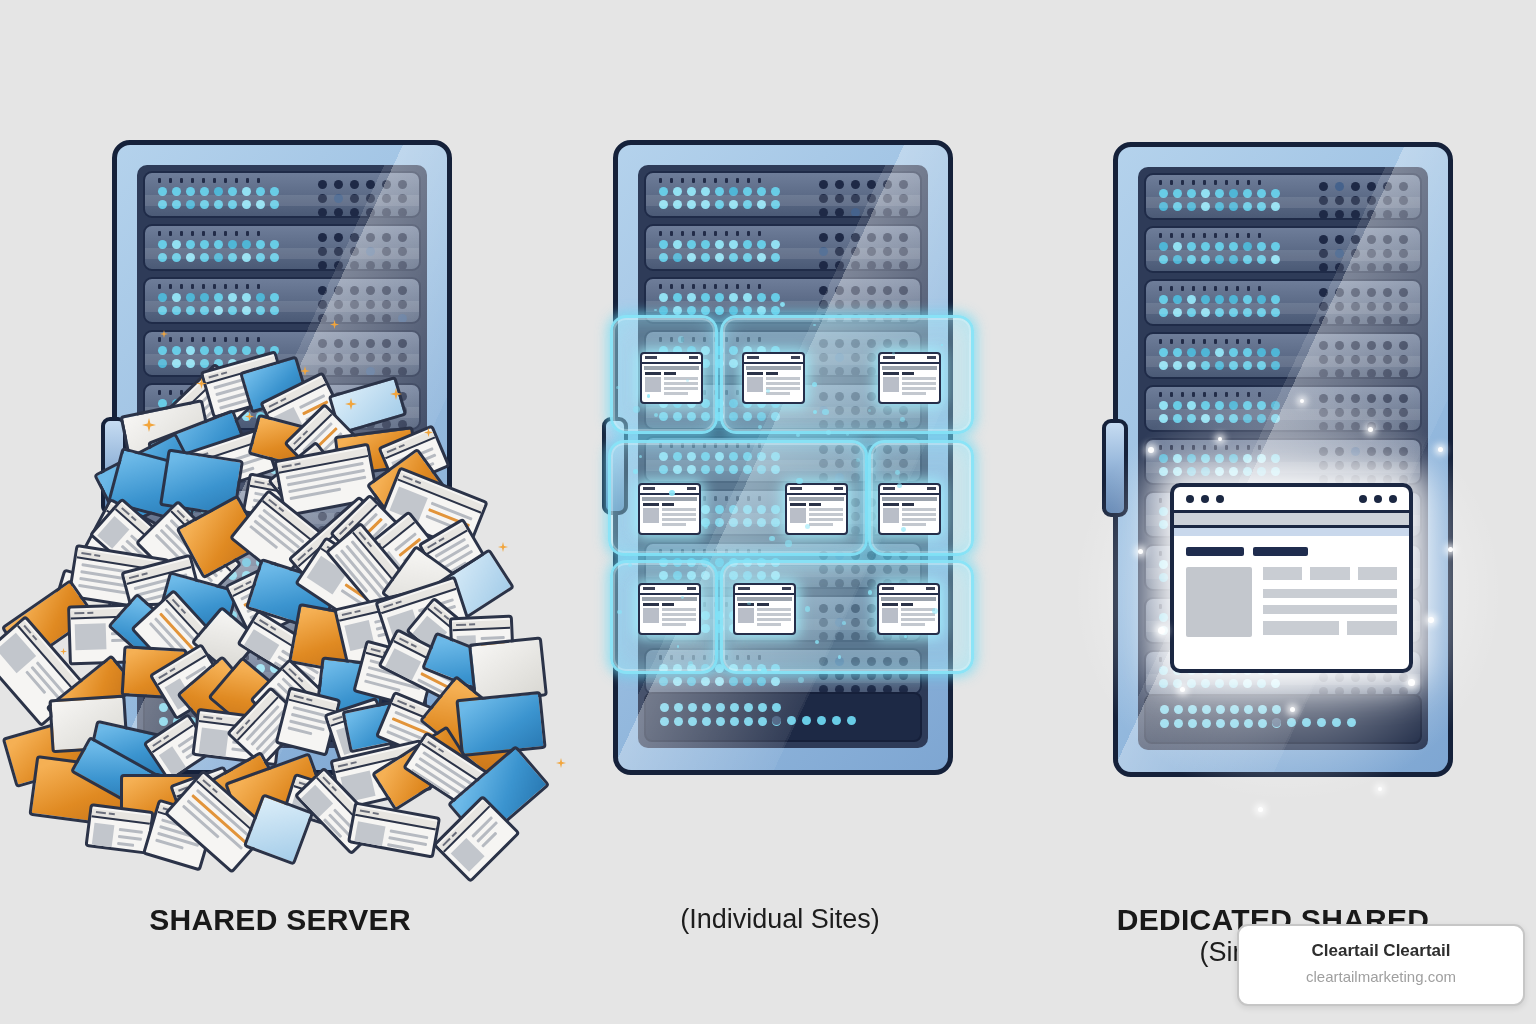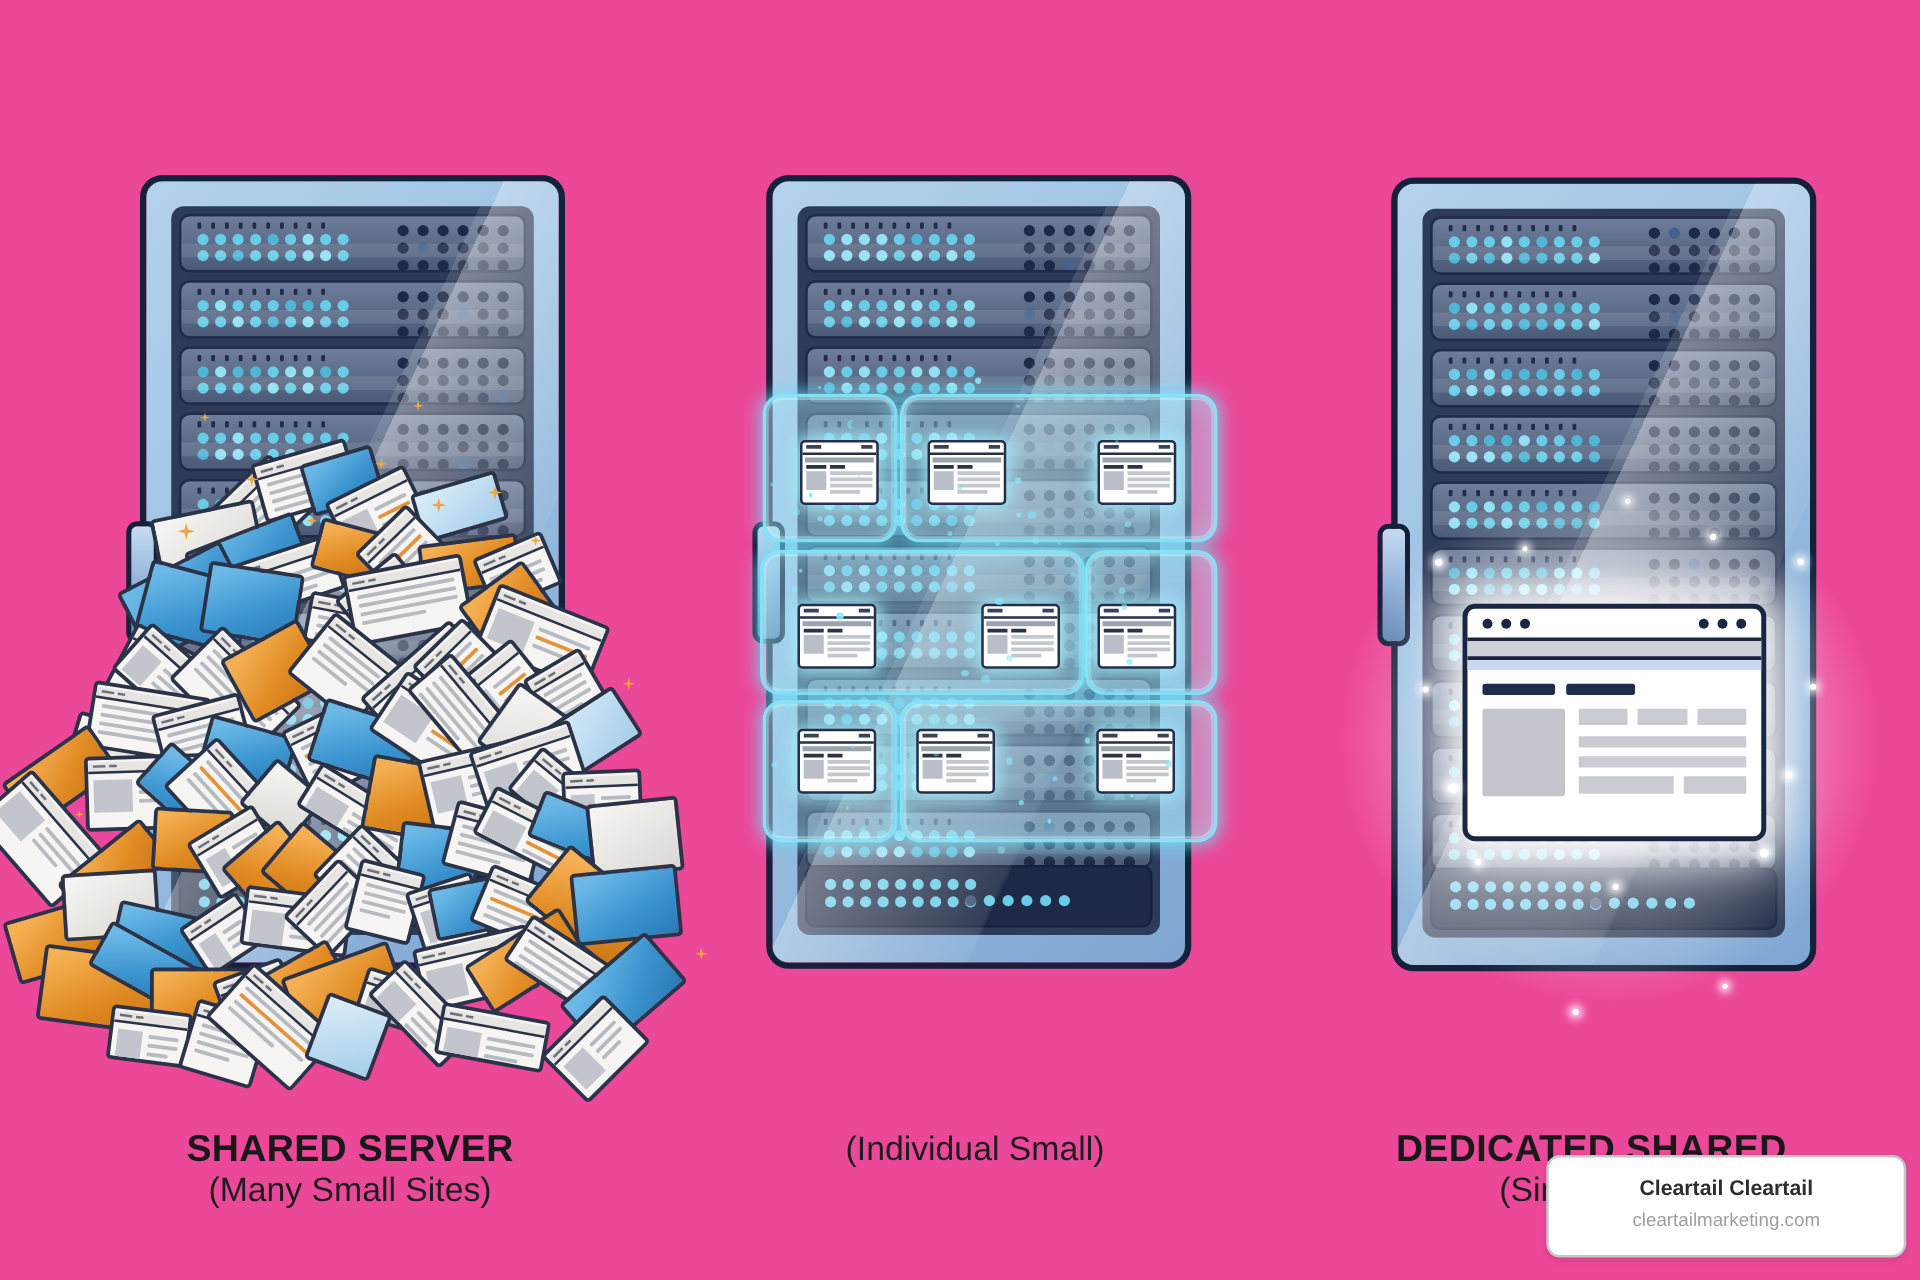--- a/index.html
+++ b/index.html
@@ -1,16 +1,16 @@
 <!DOCTYPE html>
 <html><head>
 <meta charset="utf-8">
 <style>
   html,body{margin:0;padding:0;background:#ffffff;}
-  .canvas{position:relative;width:1536px;height:1024px;background:#ec4899;overflow:hidden;
+  .canvas{position:relative;width:1536px;height:1024px;background:#e5e5e5;overflow:hidden;
           font-family:"Liberation Sans",sans-serif;}
 
   
   .rack{position:absolute;width:340px;height:635px;border:5px solid #15213a;border-radius:18px;
         background:linear-gradient(135deg,#b4d2ec 0%,#9cc0e2 45%,#7ea6d2 100%);box-sizing:border-box;}
   .rack::before{content:'';position:absolute;inset:0;border-radius:13px;
         background:linear-gradient(115deg,transparent 46%,rgba(255,255,255,.30) 46%,rgba(255,255,255,.06) 72%,transparent 72%);
         pointer-events:none;z-index:4;}
   .rack-shared{left:112px;top:140px;}
   .rack-virtualized{left:613px;top:140px;}
@@ -1388,21 +1388,20 @@
         <i class="sparkle" style="left: 300px; top: 366px; width: 10px; height: 10px;"></i>
         <i class="sparkle" style="left: 476px; top: 700px; width: 9px; height: 9px;"></i>
         <i class="sparkle" style="left: 60px; top: 648px; width: 7px; height: 7px;"></i>
         <i class="sparkle" style="left: 390px; top: 388px; width: 12px; height: 12px;"></i>
         <i class="sparkle" style="left: 245px; top: 412px; width: 9px; height: 9px;"></i>
         <i class="sparkle" style="left: 330px; top: 320px; width: 9px; height: 9px;"></i>
         <i class="sparkle" style="left: 160px; top: 330px; width: 8px; height: 8px;"></i>
       </div>
     <div class="label label-shared">
       <div class="t">SHARED SERVER</div>
-      <div class="s">(Many Small Sites)</div>
     </div>
   </section>
 
   <section>
     <div class="rack rack-virtualized" id="rack1">
       <div class="handle"></div>
     <div class="rack-inner">
           <div class="unit">
             <div class="ticks">
               <i class="tick"></i>
@@ -2203,21 +2202,21 @@
         <i class="cdot" style="left: 204.129px; top: 263.774px; width: 6.41072px; height: 6.41072px; opacity: 0.61;"></i>
         <i class="cdot" style="left: 196.718px; top: 494.588px; width: 4.69272px; height: 4.69272px; opacity: 0.78;"></i>
         <i class="cdot" style="left: 193.502px; top: 236.735px; width: 5.32505px; height: 5.32505px; opacity: 0.77;"></i>
         <i class="cdot" style="left: 249.98px; top: 263.648px; width: 3.20362px; height: 3.20362px; opacity: 0.39;"></i>
         <i class="cdot" style="left: 278.57px; top: 337.704px; width: 5.60939px; height: 5.60939px; opacity: 0.63;"></i>
         <i class="cdot" style="left: 276.802px; top: 324.734px; width: 4.80156px; height: 4.80156px; opacity: 0.61;"></i>
         <i class="cdot" style="left: 69.5908px; top: 515.857px; width: 5.42606px; height: 5.42606px; opacity: 0.53;"></i>
         <i class="cdot" style="left: 59.569px; top: 191.28px; width: 6.69633px; height: 6.69633px; opacity: 0.48;"></i>
       </div>
     <div class="label label-virtualized">
-      <div class="s">(Individual Small)</div>
+      <div class="s">(Individual Sites)</div>
     </div>
   </section>
 
   <section>
     <div class="rack rack-dedicated" id="rack2">
       <div class="handle"></div>
     <div class="rack-inner">
           <div class="unit">
             <div class="ticks">
               <i class="tick"></i>

